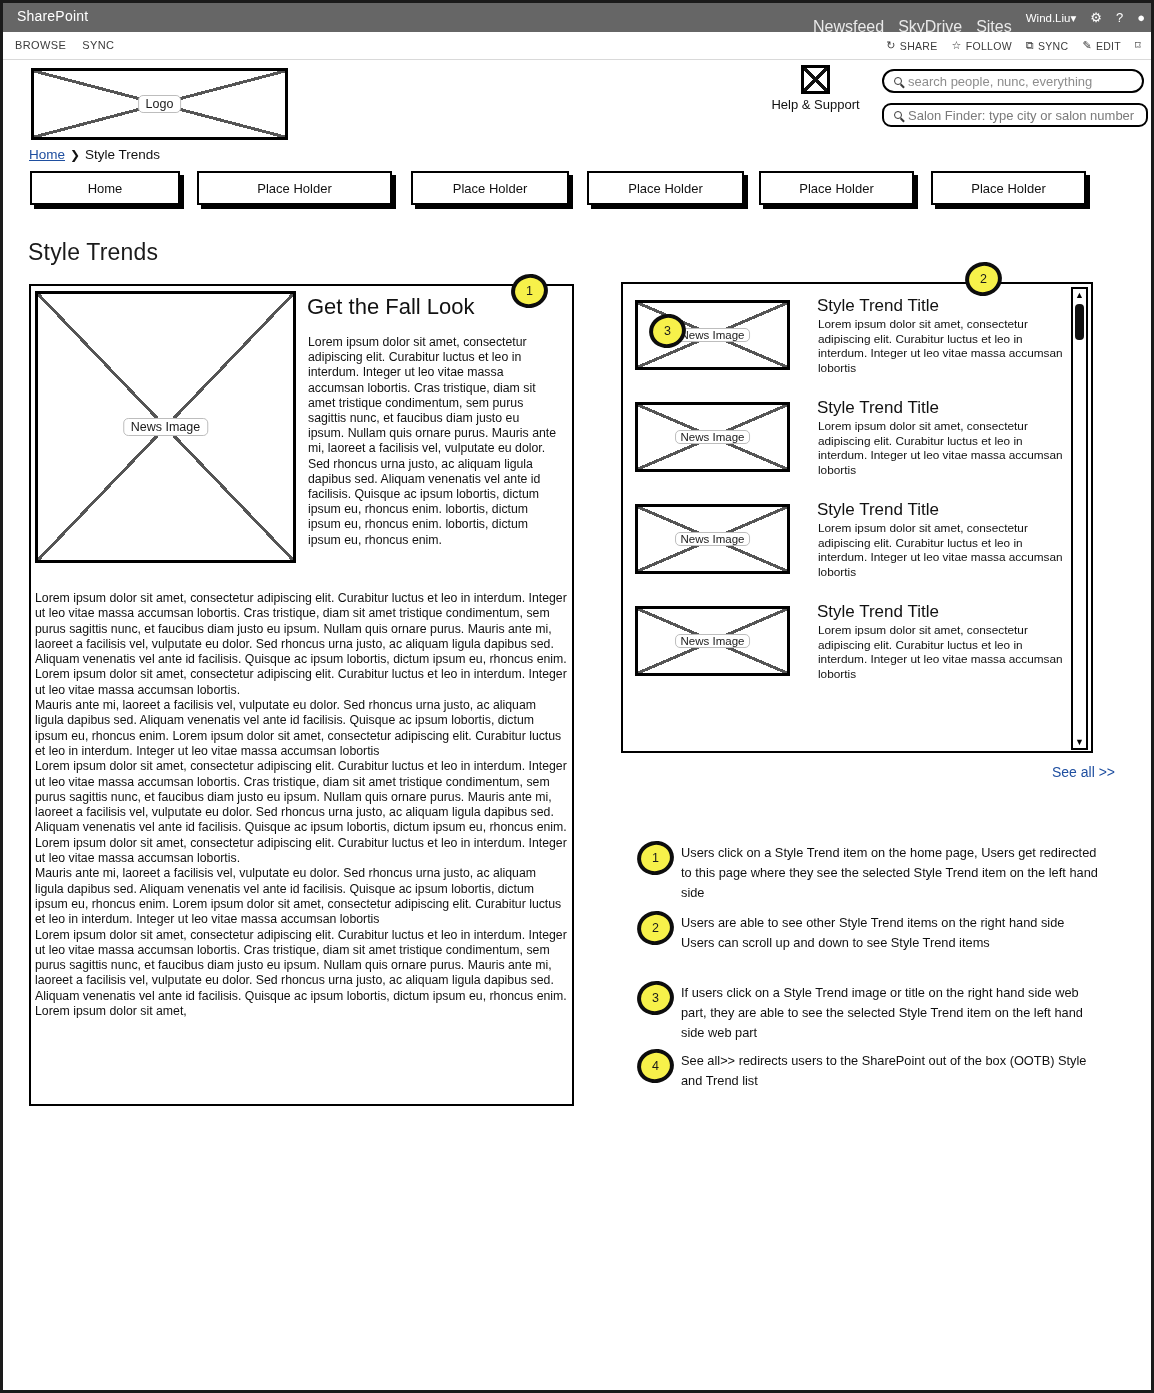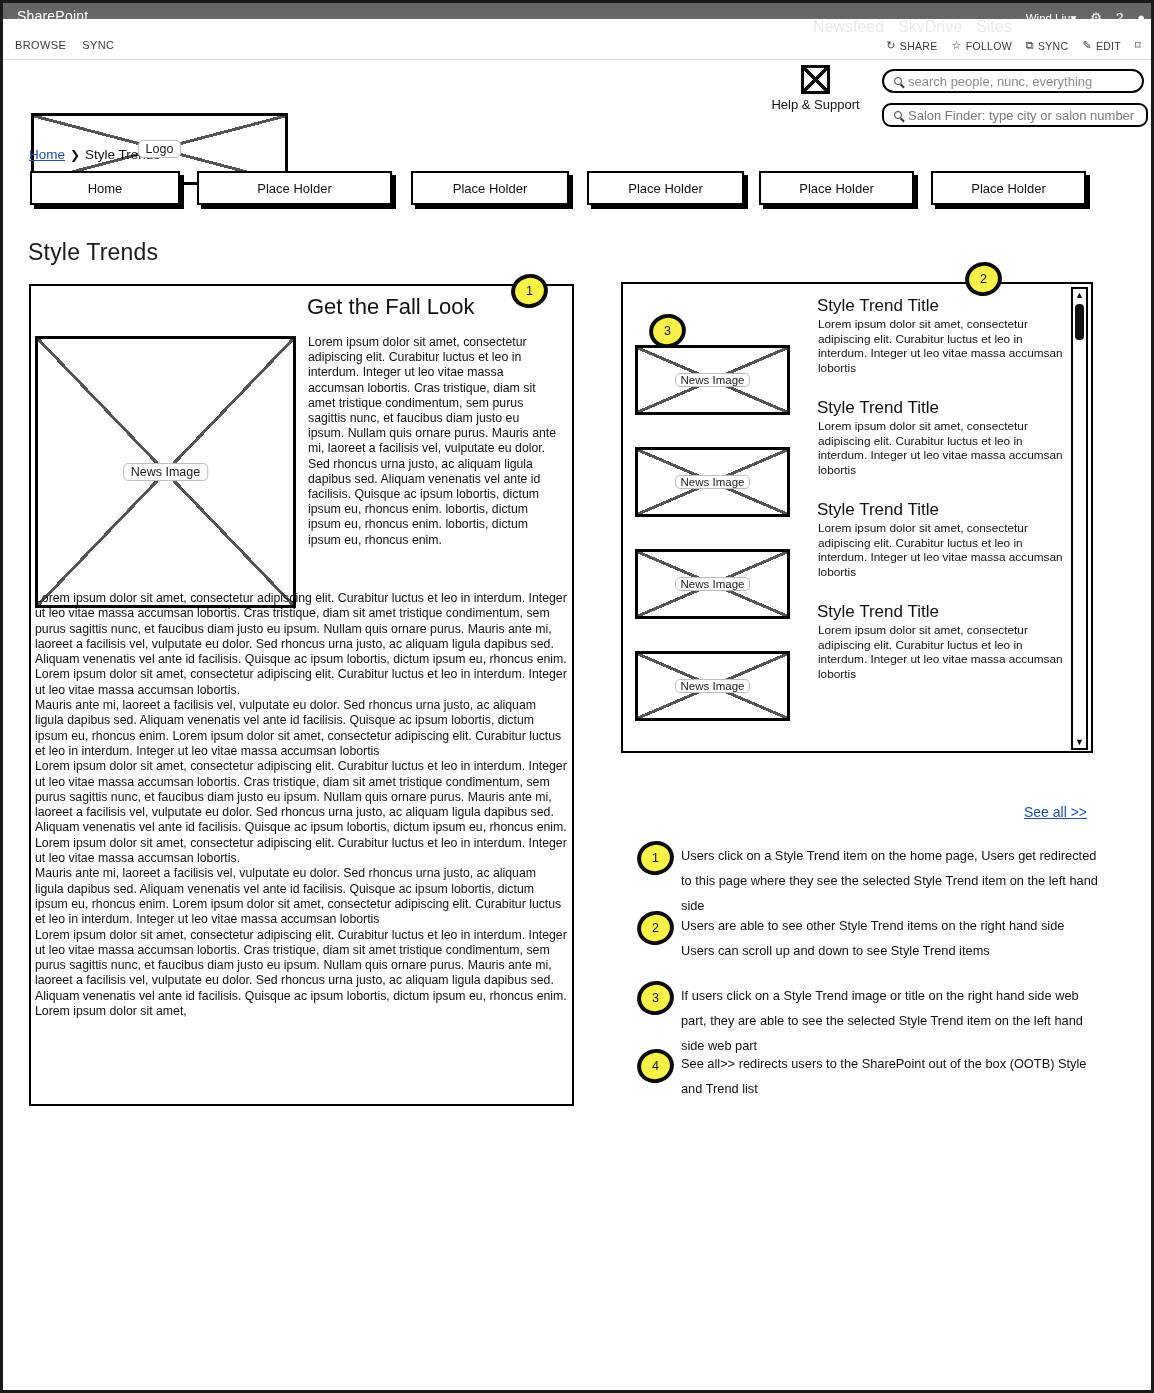--- a/index.html
+++ b/index.html
@@ -13,21 +13,21 @@
     width: 1154px;
     height: 1393px;
     background: #ffffff;
     border: 3px solid #1a1a1a;
     overflow: hidden;
   }
 
   
   .suitebar {
     position: absolute; left: 0; top: 0;
-    width: 1148px; height: 16px;
+    width: 1148px; height: 29px;
     background: #666666;
     color: #ffffff;
   }
   .suitebar-title {
     position: absolute; left: 14px; top: 5px;
     font-size: 14px; color: #ffffff; letter-spacing: .2px;
   }
   .suitebar-right {
     position: absolute; right: 6px; top: 0; height: 29px;
     display: flex; align-items: center; gap: 14px;
@@ -52,21 +52,21 @@
   .ra { display: flex; align-items: center; gap: 4px; font-size: 10.5px; color: #3b3b3b; letter-spacing: .3px; }
   .ra .gl { font-size: 11px; }
 
   
   .logo-box {
     position: absolute; left: 28px; top: 65px;
     width: 257px; height: 72px;
     border: 3px solid #000;
     background: #fff;
   }
-  .xbox { position: relative; margin-top: 45px; }
+  .xbox { position: relative; }
   .xbox::before, .xbox::after {
     content: ""; position: absolute; left: 0; top: 0;
     width: 100%; height: 100%;
     background:
       linear-gradient(to bottom right, transparent calc(50% - 1.5px), #555 calc(50% - 1.5px), #555 calc(50% + 1.5px), transparent calc(50% + 1.5px));
   }
   .xbox::after {
     background:
       linear-gradient(to bottom left, transparent calc(50% - 1.5px), #555 calc(50% - 1.5px), #555 calc(50% + 1.5px), transparent calc(50% + 1.5px));
   }
@@ -203,22 +203,22 @@
   }
   .sb-arrow.up { top: 0; }
   .sb-arrow.down { bottom: 0; }
   .sb-thumb {
     position: absolute; left: 2px; top: 15px;
     width: 9px; height: 36px;
     background: #111; border-radius: 4px;
   }
 
   .see-all {
-    position: absolute; left: 1021px; top: 761px;
-    font-size: 14px; color: #1f4fa0; text-decoration: underline; margin-top: 40px;
+    position: absolute; left: 1049px; top: 761px;
+    font-size: 14px; color: #1f4fa0; 
   }
 
   
   .marker {
     position: absolute;
     width: 37px; height: 34px;
     border-radius: 50%;
     background: #f7f14a;
     border: 4px solid #0d0d0d;
     transform: rotate(-14deg);
@@ -235,21 +235,21 @@
     position: absolute; left: 0; top: 0;
     width: 37px; height: 34px; border-radius: 50%;
     background: #f7f14a; border: 4px solid #0d0d0d;
     transform: rotate(-14deg);
     display: flex; align-items: center; justify-content: center;
     font-size: 12.5px; color: #1a1a1a;
   }
   .note-marker span { transform: rotate(14deg); }
   .note-text {
     position: absolute; left: 44px; top: 2px; width: 420px;
-    font-size: 12.8px; line-height: 25px; color: #111;
+    font-size: 12.8px; line-height: 20px; color: #111;
   }
 </style>
 </head>
 <body>
 
 <div class="page">
 
   <div class="suitebar">
     <div class="suitebar-title">SharePoint</div>
     <div class="suitebar-right">

